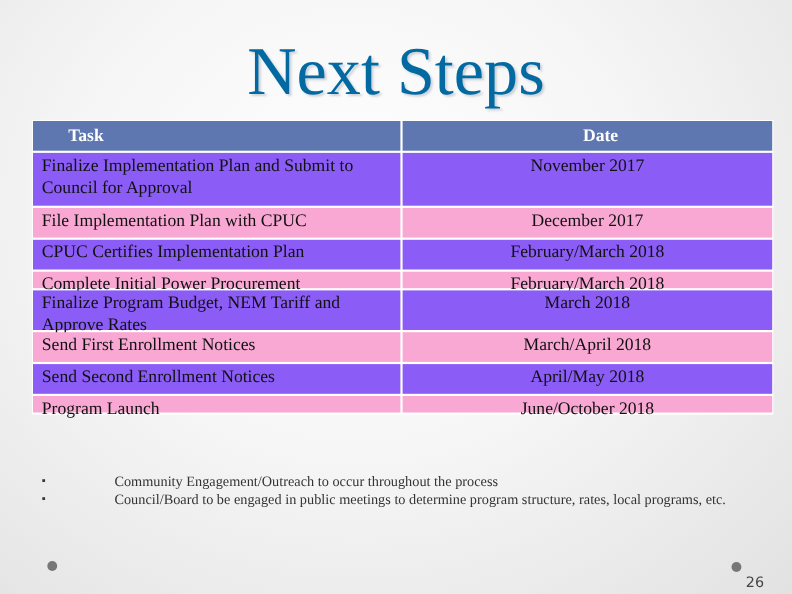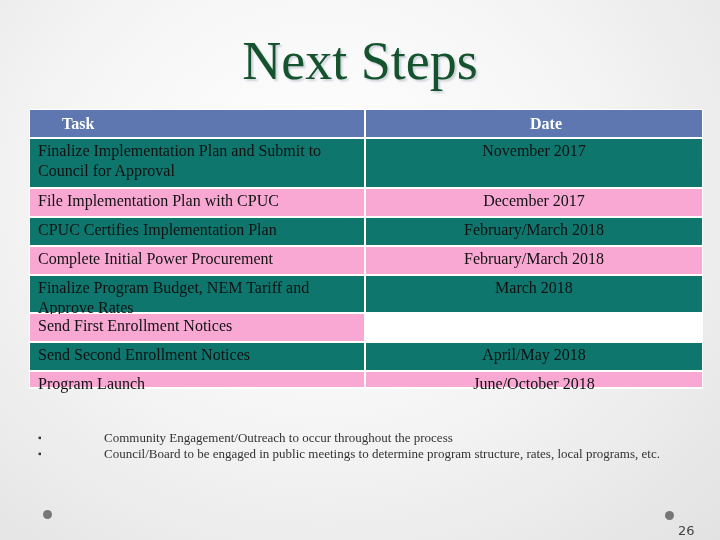--- a/index.html
+++ b/index.html
@@ -3,39 +3,39 @@
 <meta charset="utf-8">
 <style>
   html, body { margin:0; padding:0; }
   body {
     width:720px; height:540px; overflow:hidden; position:relative;
     background: radial-gradient(ellipse at 45% 35%, #ffffff 0%, #f6f6f6 45%, #e2e2e2 100%);
     font-family: "Liberation Serif", "DejaVu Serif", serif;
   }
   .title {
     position:absolute; left:0; top:30px; width:720px; text-align:center;
-    font-size:54px; color:#14532d; letter-spacing:0px;
+    font-size:62px; color:#0369a1; letter-spacing:0px;
     text-shadow: 2px 2px 2px rgba(150,160,180,0.45);
     font-family: "Liberation Serif", serif;
   }
   .table {
     position:absolute; left:29px; top:109px; width:674px;
     background:#ffffff; padding:1px;
     box-sizing:border-box;
   }
   .row { display:flex; margin-bottom:2px; }
   .row:last-child { margin-bottom:1px; }
   .cell {
     box-sizing:border-box; padding:2px 8px 2px 8px;
     font-size:16px; color:#111; line-height:20px;
   }
   .cell.task { width:334px; margin-right:2px; }
   .cell.date { flex:1; text-align:center; }
   .hdr .cell { background:#5e77b0; color:#fff; font-weight:bold; height:27px; padding-top:4px; font-size:16px;padding-left:32px; }
-  .odd .cell { background:#0f766e; }
+  .odd .cell { background:#8b5cf6; }
   .even .cell { background:#f9a8d4; }
   .bullets {
     position:absolute; left:38px; top:430px; width:640px;
     font-size:13px; color:#333; line-height:16px;
   }
   .bullet { display:flex; }
   .bullet .mark { width:26px; font-size:10px; }
   .bullet .txt { flex:1;margin-left:40px; }
   .dot { position:absolute; width:9px; height:9px; border-radius:50%; background:#777; }
   .pagenum { position:absolute; left:678px; top:507px; font-size:13px; color:#444; font-family:"DejaVu Sans", sans-serif;margin-top:16px; }
@@ -55,30 +55,31 @@
     <div class="cell date">November 2017</div>
   </div>
   <div class="row even" style="height:27px;">
     <div class="cell task">File Implementation Plan with CPUC</div>
     <div class="cell date">December 2017</div>
   </div>
   <div class="row odd" style="height:27px;">
     <div class="cell task">CPUC Certifies Implementation Plan</div>
     <div class="cell date">February/March 2018</div>
   </div>
-  <div class="row even" style="height:27px;">
+  <div class="row even" style="height:15px;">
     <div class="cell task">Complete Initial Power Procurement</div>
     <div class="cell date">February/March 2018</div>
   </div>
   <div class="row odd" style="height:36px;">
     <div class="cell task">Finalize Program Budget, NEM Tariff and Approve Rates</div>
     <div class="cell date">March 2018</div>
   </div>
   <div class="row even" style="height:27px;">
     <div class="cell task">Send First Enrollment Notices</div>
+    <div class="cell date">March/April 2018</div>
   </div>
   <div class="row odd" style="height:27px;">
     <div class="cell task">Send Second Enrollment Notices</div>
     <div class="cell date">April/May 2018</div>
   </div>
   <div class="row even" style="height:15px;">
     <div class="cell task">Program Launch</div>
     <div class="cell date">June/October 2018</div>
   </div>
 </div>

